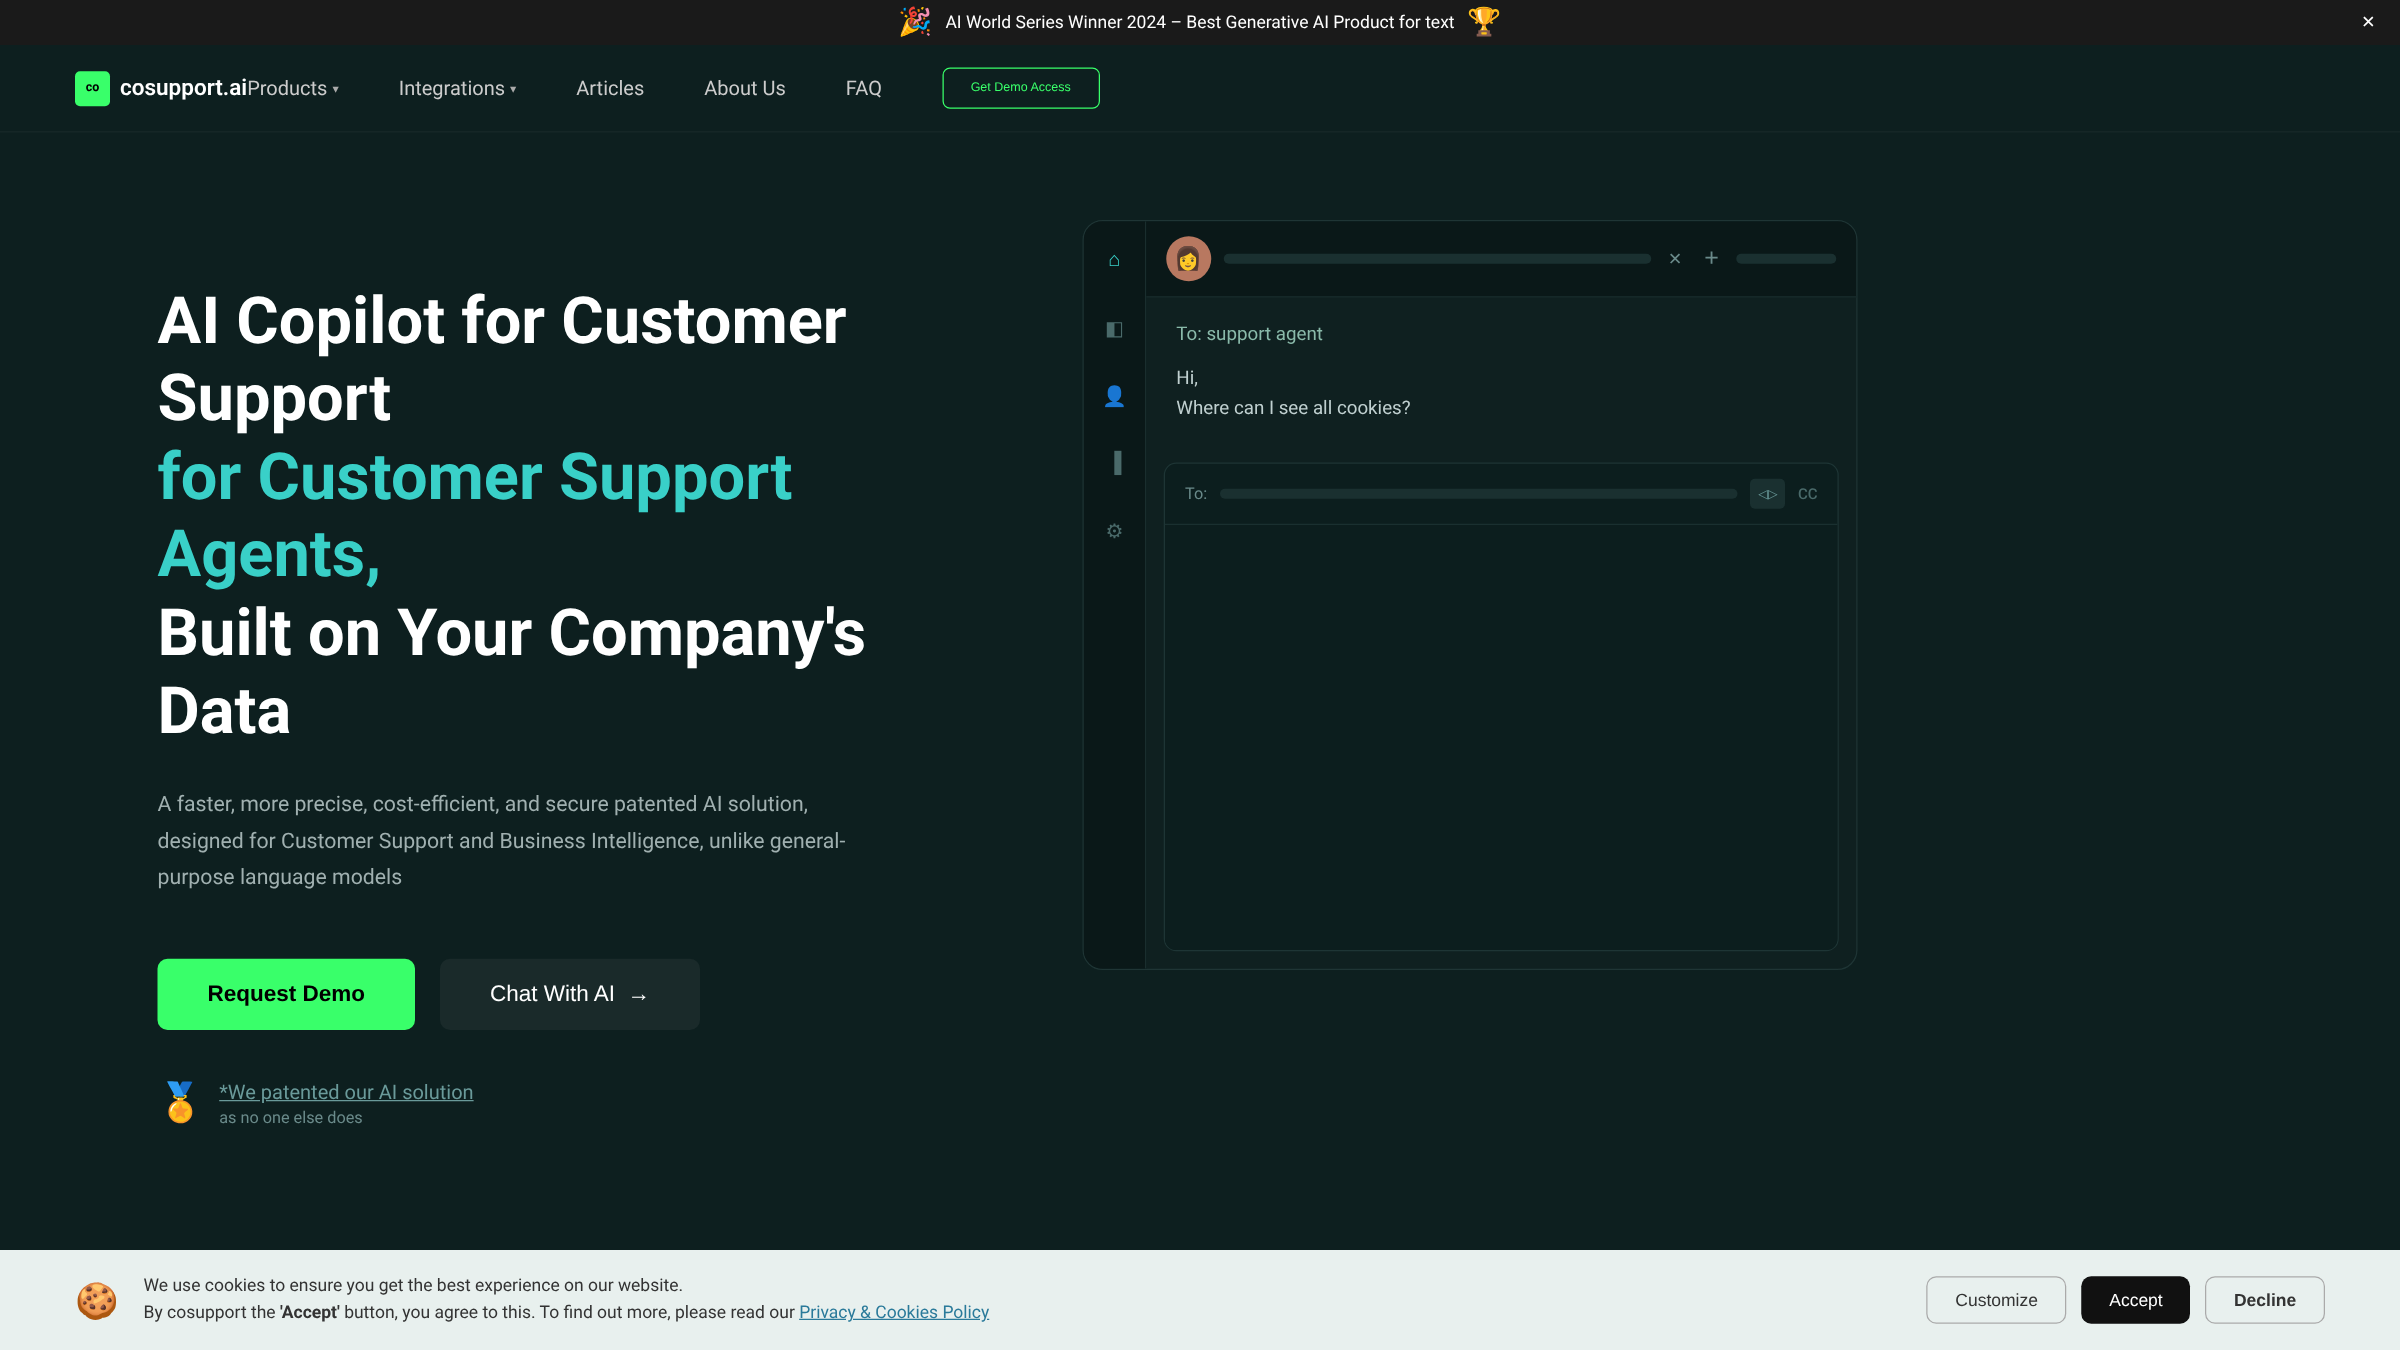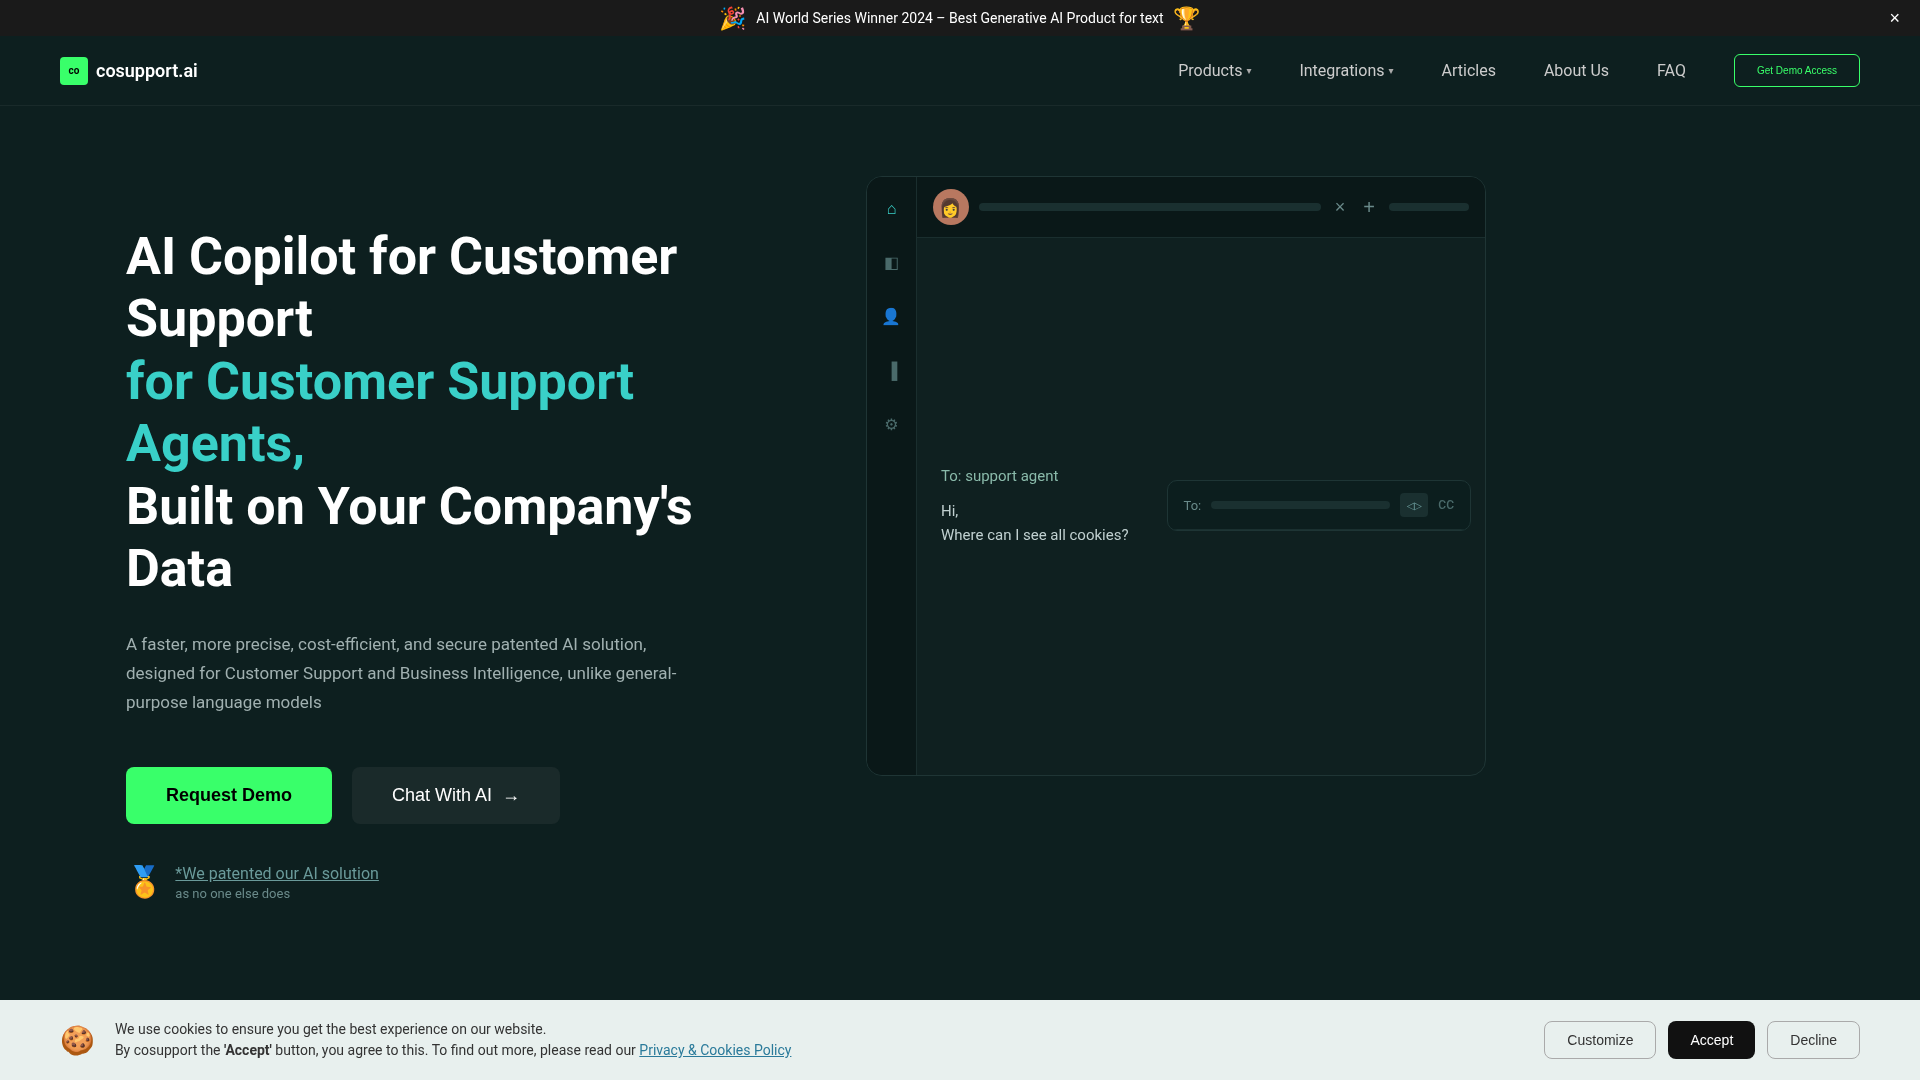--- a/index.html
+++ b/index.html
@@ -40,21 +40,20 @@
       font-size: 18px;
       background: none;
       border: none;
       color: white;
     }
 
     
     .navbar {
       display: flex;
       align-items: center;
-      justify-content: space-between;
       padding: 0 60px;
       height: 70px;
       background: #0d1f1f;
       border-bottom: 1px solid rgba(255,255,255,0.05);
     }
     .navbar-logo {
       display: flex;
       align-items: center;
       gap: 8px;
       font-size: 18px;
@@ -283,22 +282,21 @@
       background: #1a3030;
       border-radius: 4px;
       width: 80px;
     }
 
     
     .widget-body {
       flex: 1;
       padding: 0;
       display: flex;
-      flex-direction: row;
-      align-items: center;
+      flex-direction: column;
     }
     .email-display {
       padding: 20px 24px;
       flex: 0 0 auto;
     }
     .email-to {
       font-size: 15px;
       color: #7a9a9a;
       margin-bottom: 14px;
     }
@@ -417,21 +415,21 @@
       font-weight: 500;
     }
     .btn-decline {
       background: transparent;
       border: 1.5px solid #aaa;
       color: #333;
       padding: 10px 22px;
       border-radius: 8px;
       font-size: 14px;
       cursor: pointer;
-      font-weight: 400;
+      font-weight: 700;
     }
   </style>
 </head>
 <body>
 
 <div class="top-banner">
   <span class="top-banner-emoji">🎉</span>
   <span class="top-banner-text">AI World Series Winner 2024 – Best Generative AI Product for text</span>
   <span class="top-banner-emoji">🏆</span>
   <button class="top-banner-close">×</button>

